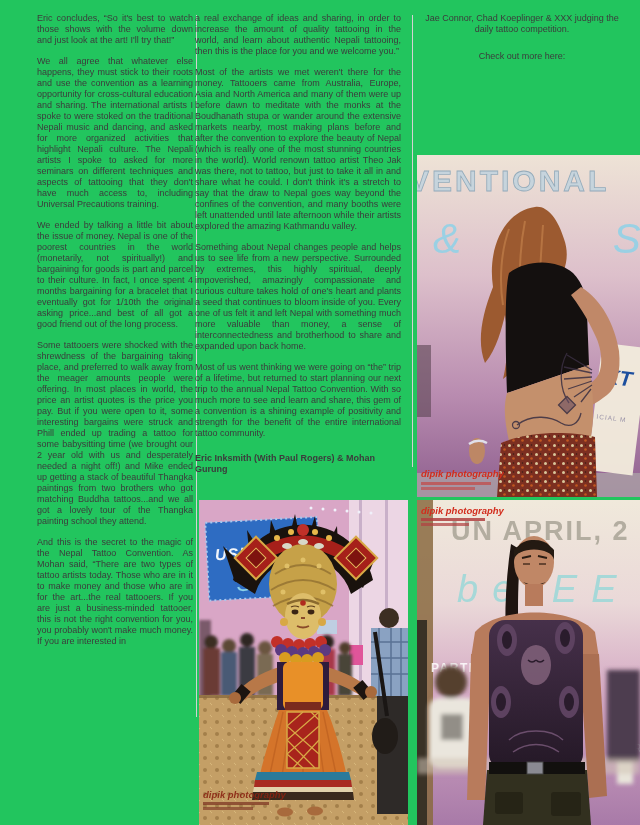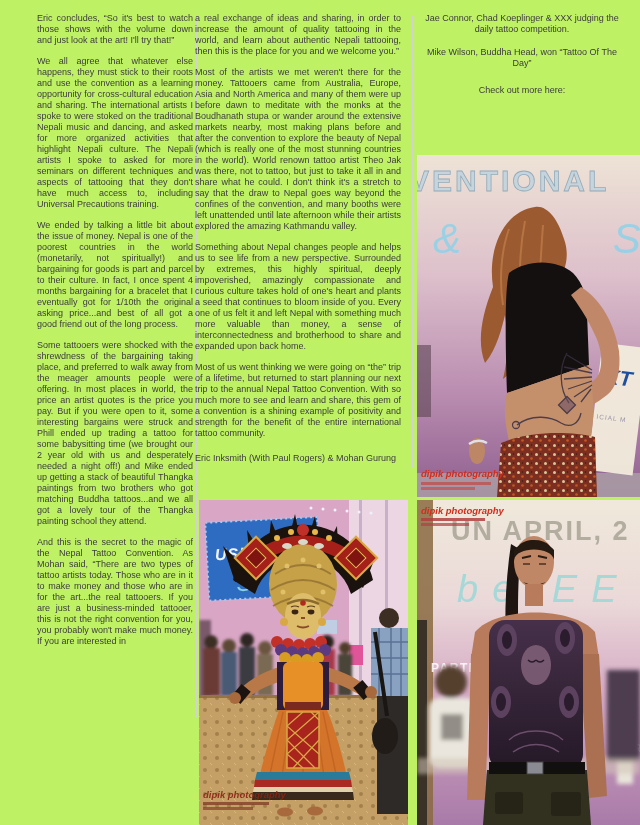--- a/index.html
+++ b/index.html
@@ -1,26 +1,26 @@
 <!DOCTYPE html>
 <html><head>
 <meta charset="utf-8">
 <style>
   html,body { margin:0; padding:0; background:#ffffff; }
   .page {
-    position:relative; width:640px; height:825px; background:#bef264;
+    position:relative; width:640px; height:825px; background:#22c55e;
     font-family:"Liberation Sans", sans-serif; color:#3c3c3c; overflow:hidden;
   }
   .col { position:absolute; top:13px; font-size:9px; line-height:11px; text-align:justify; }
   .col p { margin:0 0 10px 0; }
   .col-left  { left:37px;  width:156px; }
   .col-mid   { left:195px; width:206px; }
   .col-right { left:417px; width:210px; text-align:center; }
   .col-right p { margin:0 0 12px 0; }
-  .byline { margin-top:14px !important; text-align:left; }
+  .byline { margin-top:14px !important; text-align:left;font-weight:bold; }
   .gap-top { margin-top:16px !important; }
   .vrule { position:absolute; width:1px; background:#d2d2d2; }
   .vrule-1 { left:196px; top:15px; height:702px; }
   .vrule-2 { left:412px; top:15px; height:452px; }
   .photo { position:absolute; overflow:hidden; background:#ddd; }
   .photo svg { display:block; }
   #photo-back   { left:417px; top:155px; width:253px; height:342px; }
   #photo-chest  { left:417px; top:500px; width:223px; height:325px; }
   #photo-dancer { left:199px; top:500px; width:209px; height:325px; }
 </style>
@@ -44,21 +44,20 @@
     <p>Most of the artists we met weren't there for the money. Tattooers came from Australia, Europe, Asia and North America and many of them were up before dawn to meditate with the monks at the Boudhanath stupa or wander around the extensive markets nearby, most making plans before and after the convention to explore the beauty of Nepal (which is really one of the most stunning countries in the world). World renown tattoo artist Theo Jak was there, not to tattoo, but just to take it all in and share what he could. I don't think it's a stretch to say that the draw to Nepal goes way beyond the confines of the convention, and many booths were left unattended until late afternoon while their artists explored the amazing Kathmandu valley.</p>
     <p>Something about Nepal changes people and helps us to see life from a new perspective. Surrounded by extremes, this highly spiritual, deeply impoverished, amazingly compassionate and curious culture takes hold of one's heart and plants a seed that continues to bloom inside of you. Every one of us felt it and left Nepal with something much more valuable than money, a sense of interconnectedness and brotherhood to share and expanded upon back home.</p>
     <p>Most of us went thinking we were going on “the” trip of a lifetime, but returned to start planning our next trip to the annual Nepal Tattoo Convention. With so much more to see and learn and share, this gem of a convention is a shining example of positivity and strength for the benefit of the entire international tattoo community.</p>
     <p class="byline">Eric Inksmith (With Paul Rogers) &amp; Mohan Gurung</p>
   </div>
 
   <div class="vrule vrule-2"></div>
 
   <div class="col col-right">
     <p>Jae Connor, Chad Koeplinger &amp; XXX judging the daily tattoo competition.</p>
-    <p>Mike Wilson, Buddha Head, won “Tattoo Of The Day”</p>
     <p class="gap-top">Check out more here:</p>
   </div>
 
   <div class="photo" id="photo-back">
     <svg width="223" height="342" viewBox="0 0 223 342" xmlns="http://www.w3.org/2000/svg">
       <defs>
         <linearGradient id="bgA" x1="0" y1="0" x2="0" y2="1">
           <stop offset="0" stop-color="#eee3d6"></stop>
             <stop offset="0.35" stop-color="#ddc0cb"></stop>
           <stop offset="0.7" stop-color="#b98cb0"></stop>

